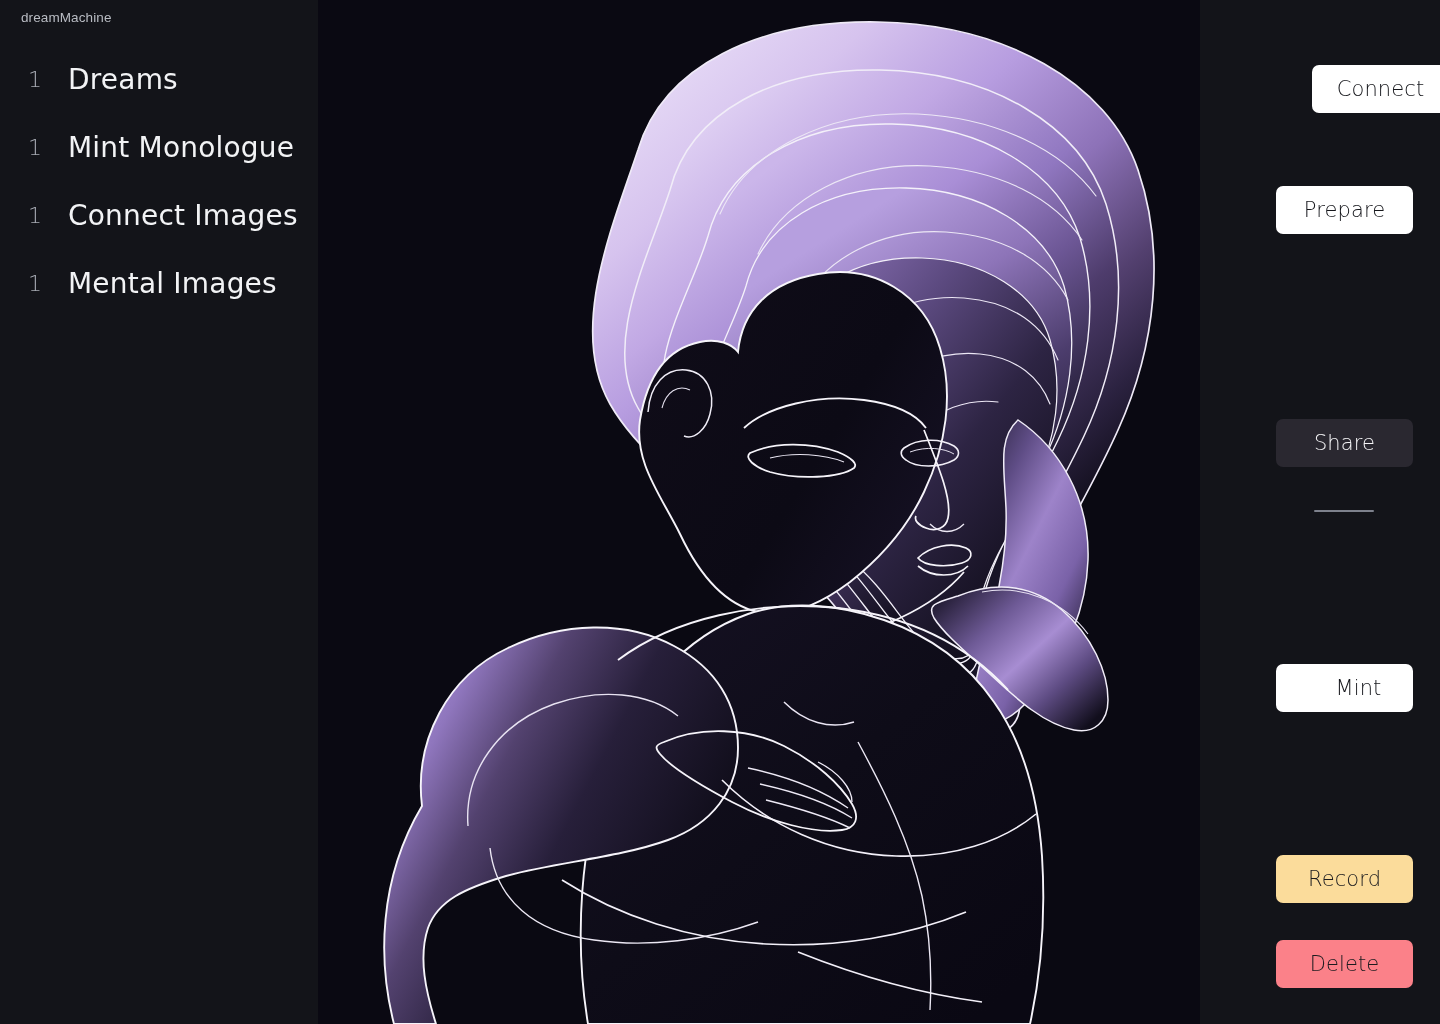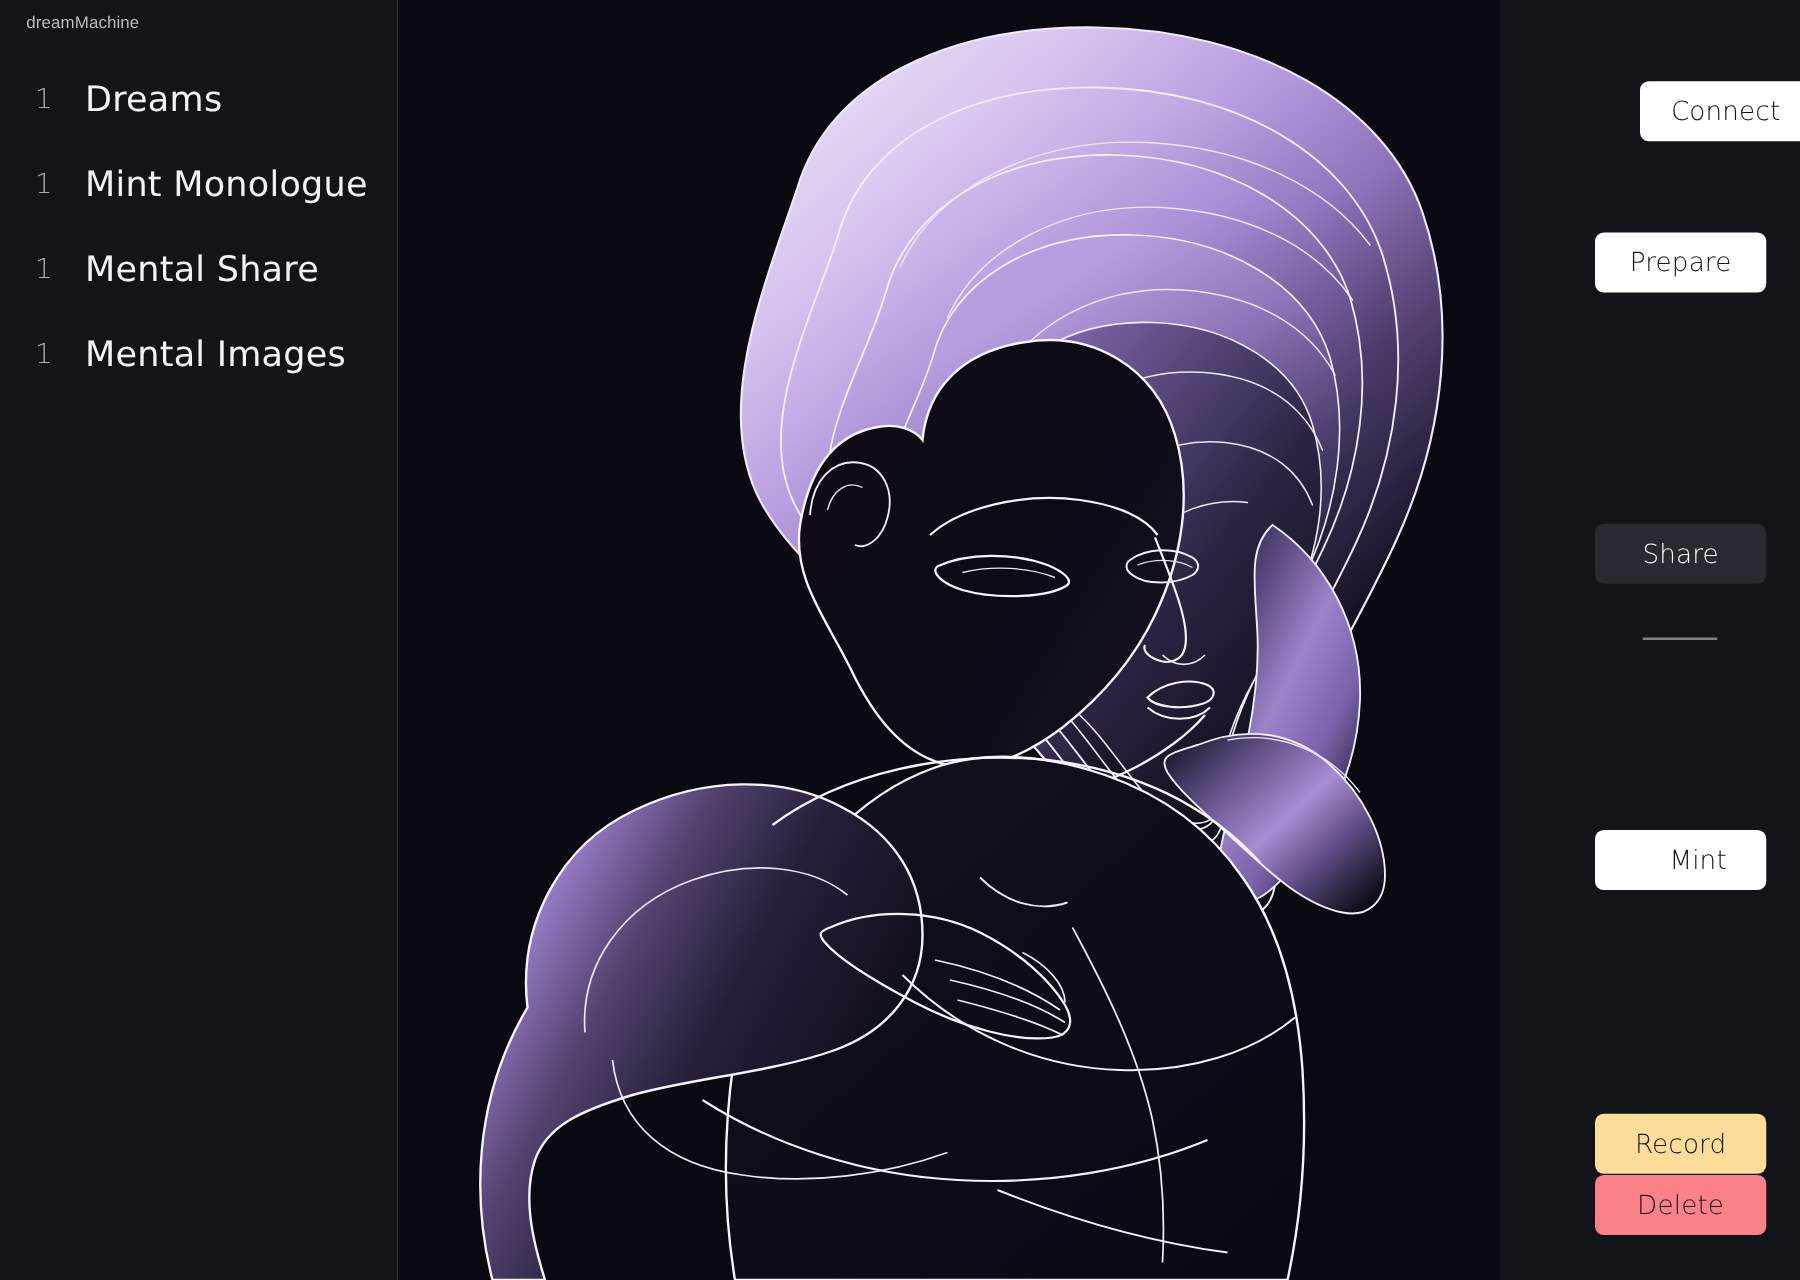--- a/index.html
+++ b/index.html
@@ -12,21 +12,21 @@
     height: 1024px;
     overflow: hidden;
     font-family: "Liberation Sans", sans-serif;
     -webkit-font-smoothing: antialiased;
   }
 
   #app {
     position: relative;
     width: 1440px;
     height: 1024px;
-    background: #f9a8d4;
+    background: #86efac;
     display: block;
   }
 
   
   #left-sidebar {
     position: absolute;
     left: 0;
     top: 0;
     width: 318px;
     height: 1024px;
@@ -147,21 +147,21 @@
 
   .btn-danger {
     background: #fb8189;
     color: #1b1b1f;
   }
 
   #btn-connect { top: 65px; margin-left: 36px; }
   #btn-prepare { top: 158px; margin-top: 28px; }
   #btn-share   { top: 419px; }
   #btn-mint    { top: 664px; padding-left: 28px; }
-  #btn-record  { top: 891px; }
+  #btn-record  { top: 855px; }
   #btn-delete  { top: 940px; }
 
   #divider {
     position: absolute;
     left: 114px;
     top: 510px;
     width: 60px;
     height: 2px;
     background: #7d818c;
     border-radius: 1px;
@@ -183,21 +183,21 @@
         <span class="nav-label">Dreams</span>
       </div>
 
       <div class="nav-item">
         <span class="nav-index">1</span>
         <span class="nav-label">Mint Monologue</span>
       </div>
 
       <div class="nav-item">
         <span class="nav-index">1</span>
-        <span class="nav-label">Mental Share</span>
+        <span class="nav-label">Connect Images</span>
       </div>
 
       <div class="nav-item">
         <span class="nav-index">1</span>
         <span class="nav-label">Mental Images</span>
       </div>
 
     </div>
   </div>
 

